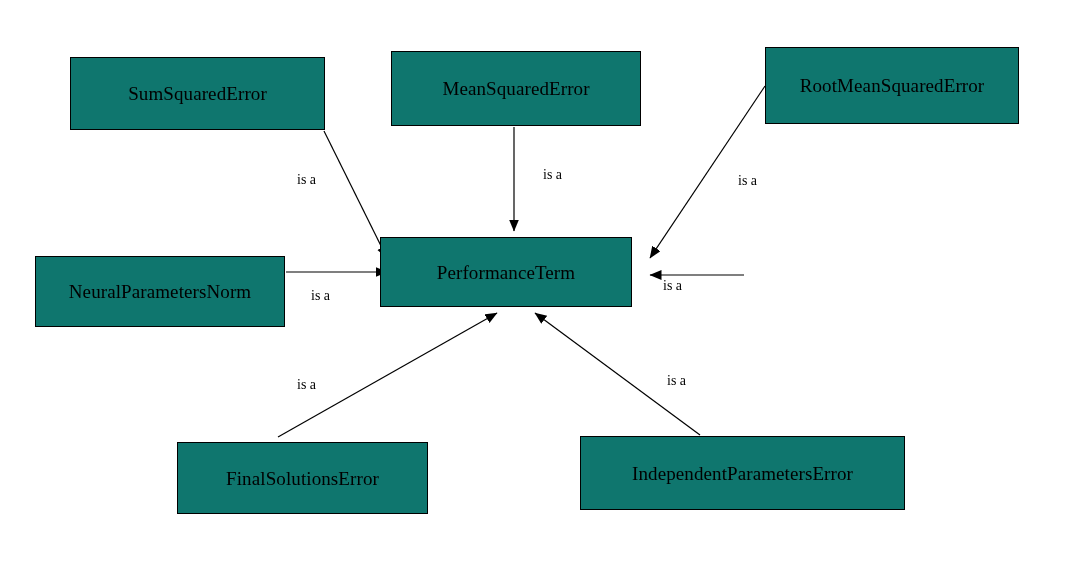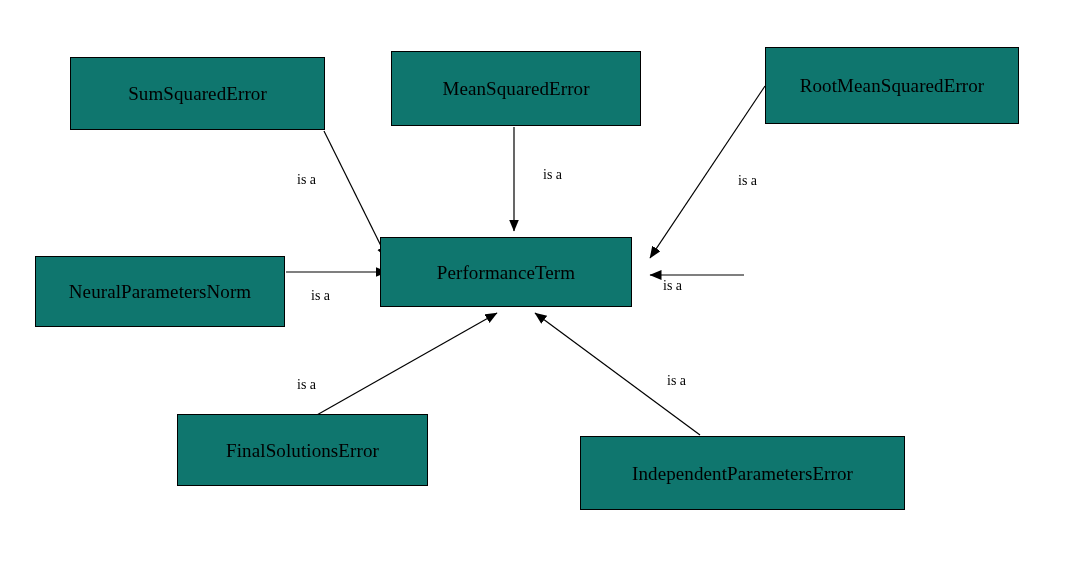--- a/index.html
+++ b/index.html
@@ -89,21 +89,21 @@
 
   <div class="class-box" style="left: 35px; top: 220px; width: 250px; height: 71px; margin-top: 36px;">
     <span class="class-label">NeuralParametersNorm</span>
   </div>
 
   <div class="class-box" style="left: 380px; top: 237px; width: 252px; height: 70px;">
     <span class="class-label">PerformanceTerm</span>
   </div>
 
 
-  <div class="class-box" style="left: 177px; top: 414px; width: 251px; height: 72px;">
+  <div class="class-box" style="left: 177px; top: 442px; width: 251px; height: 72px;">
     <span class="class-label">FinalSolutionsError</span>
   </div>
 
   <div class="class-box" style="left: 568px; top: 436px; width: 325px; height: 74px; margin-left: 12px;">
     <span class="class-label">IndependentParametersError</span>
   </div>
 
   <div class="edge-label" style="left: 297px; top: 173px;">is a</div>
   <div class="edge-label" style="left: 543px; top: 168px;">is a</div>
   <div class="edge-label" style="left: 738px; top: 174px;">is a</div>

